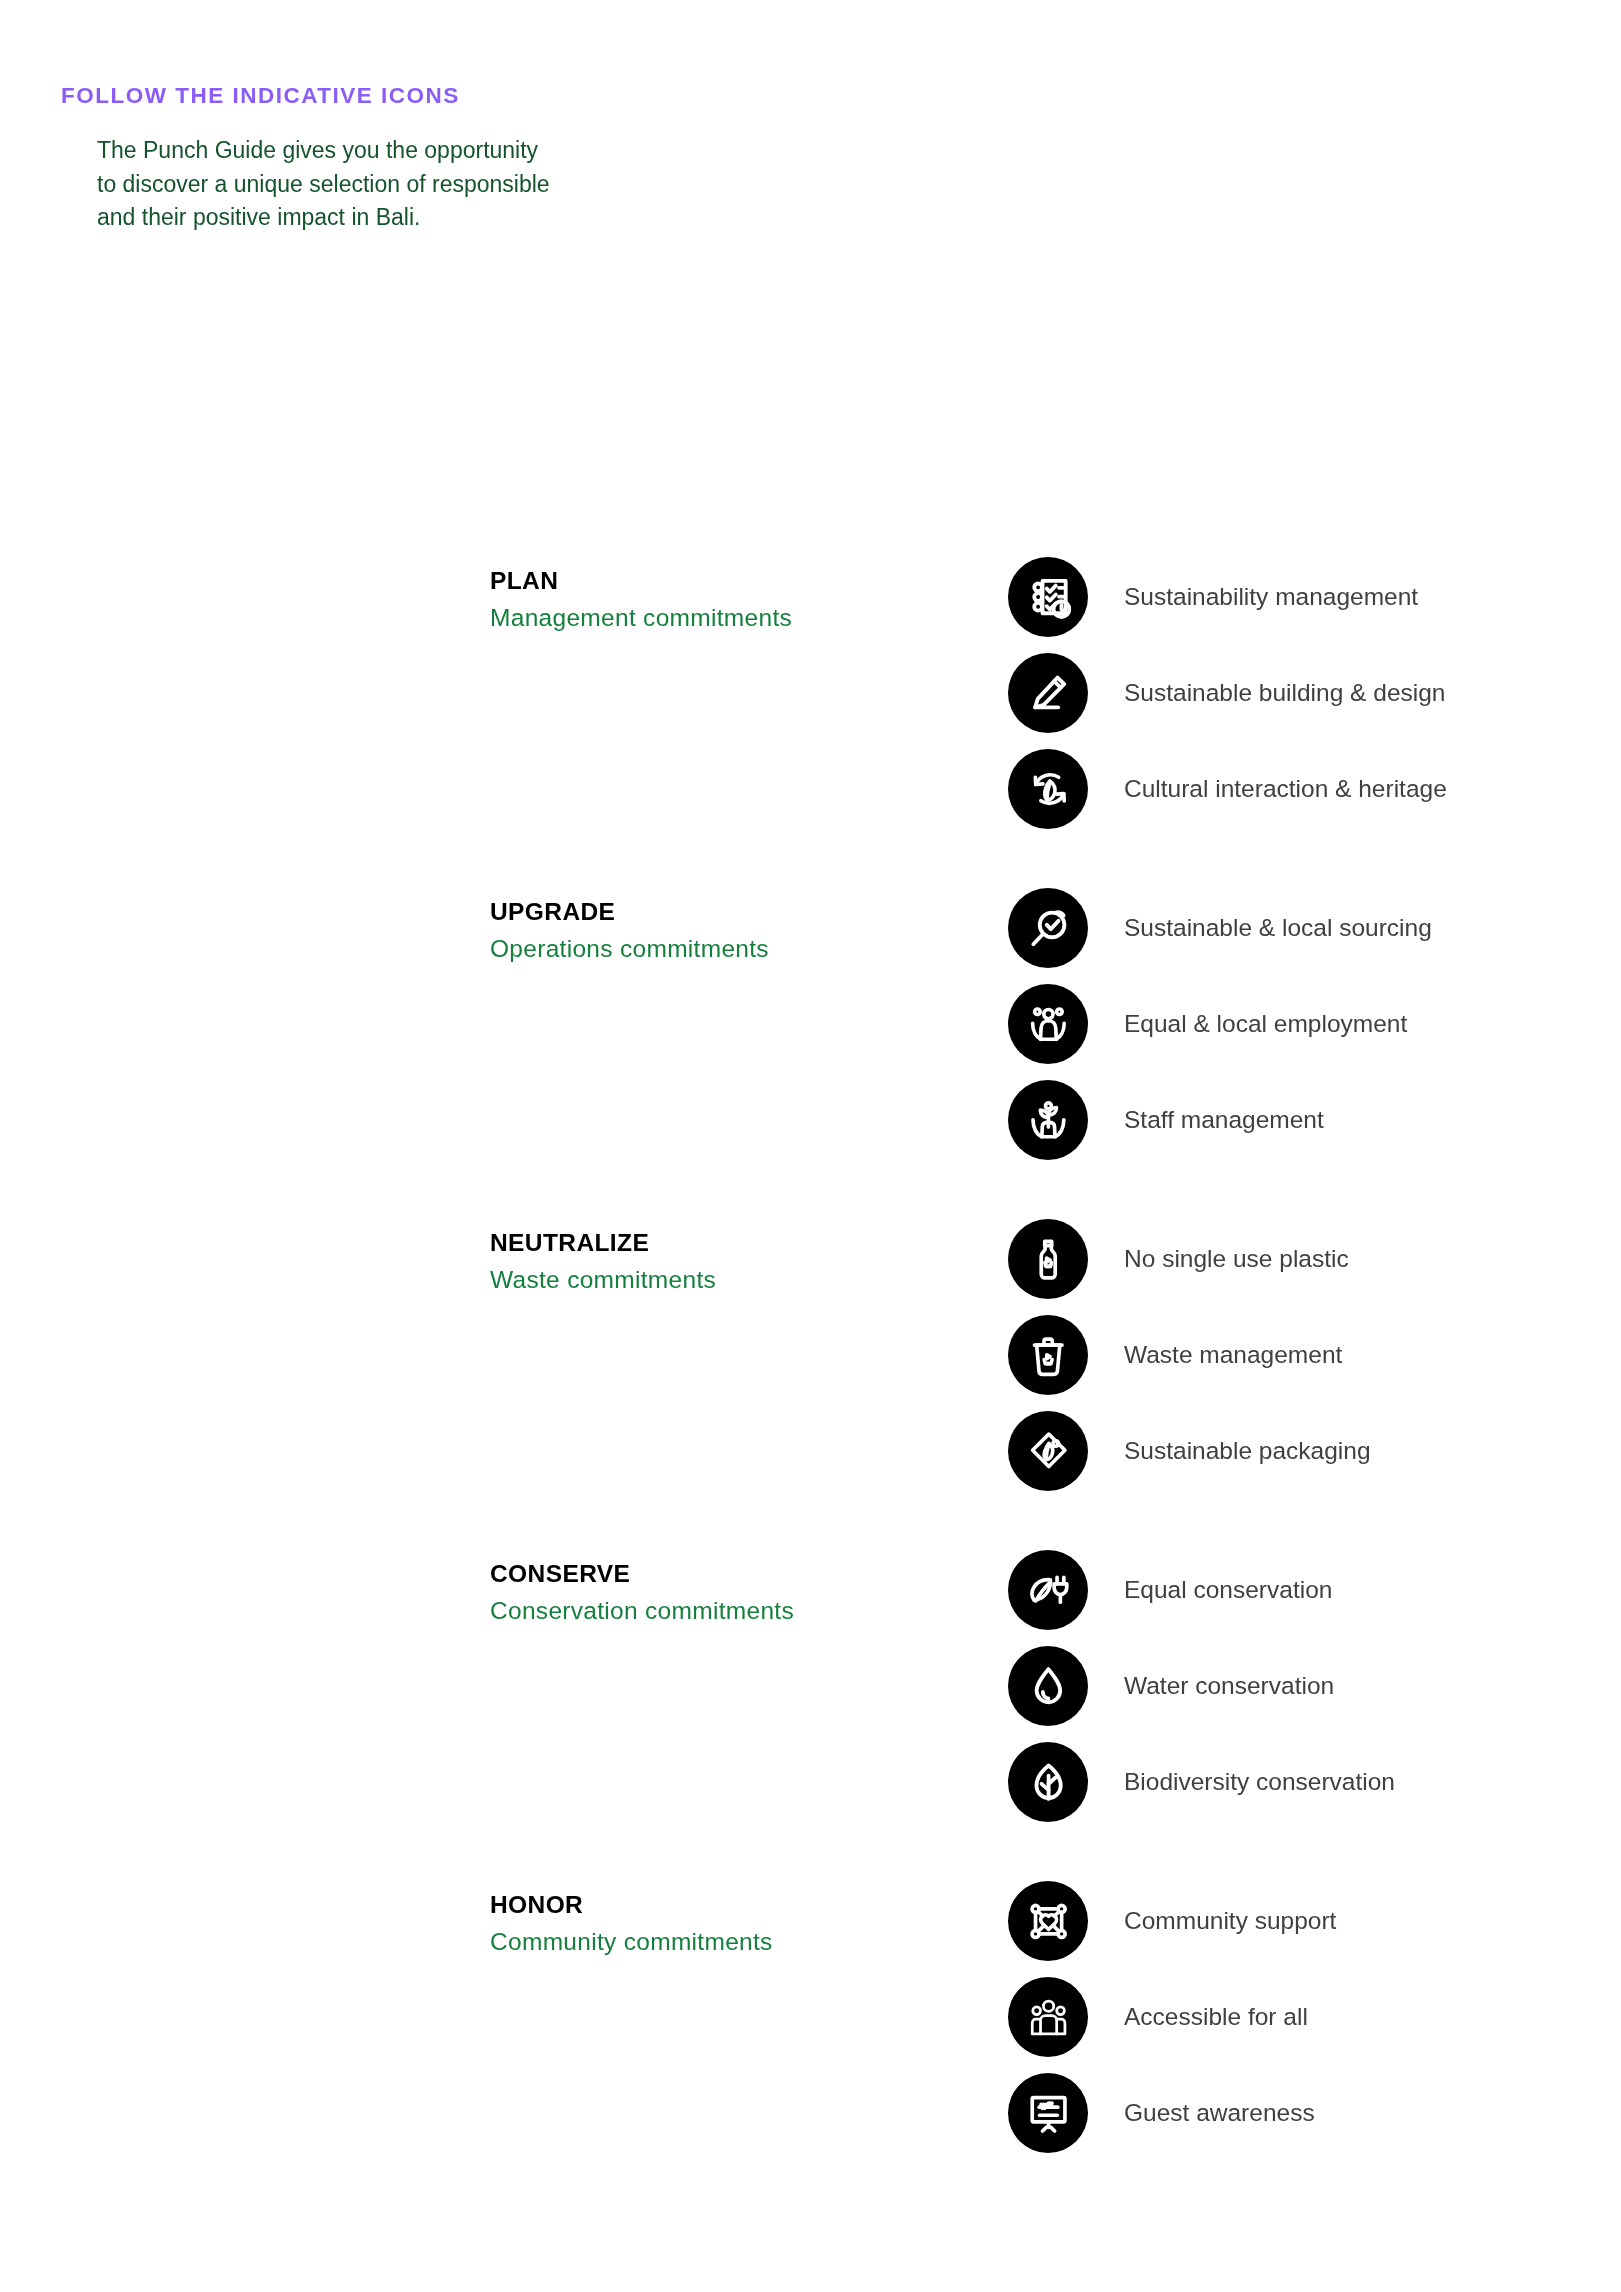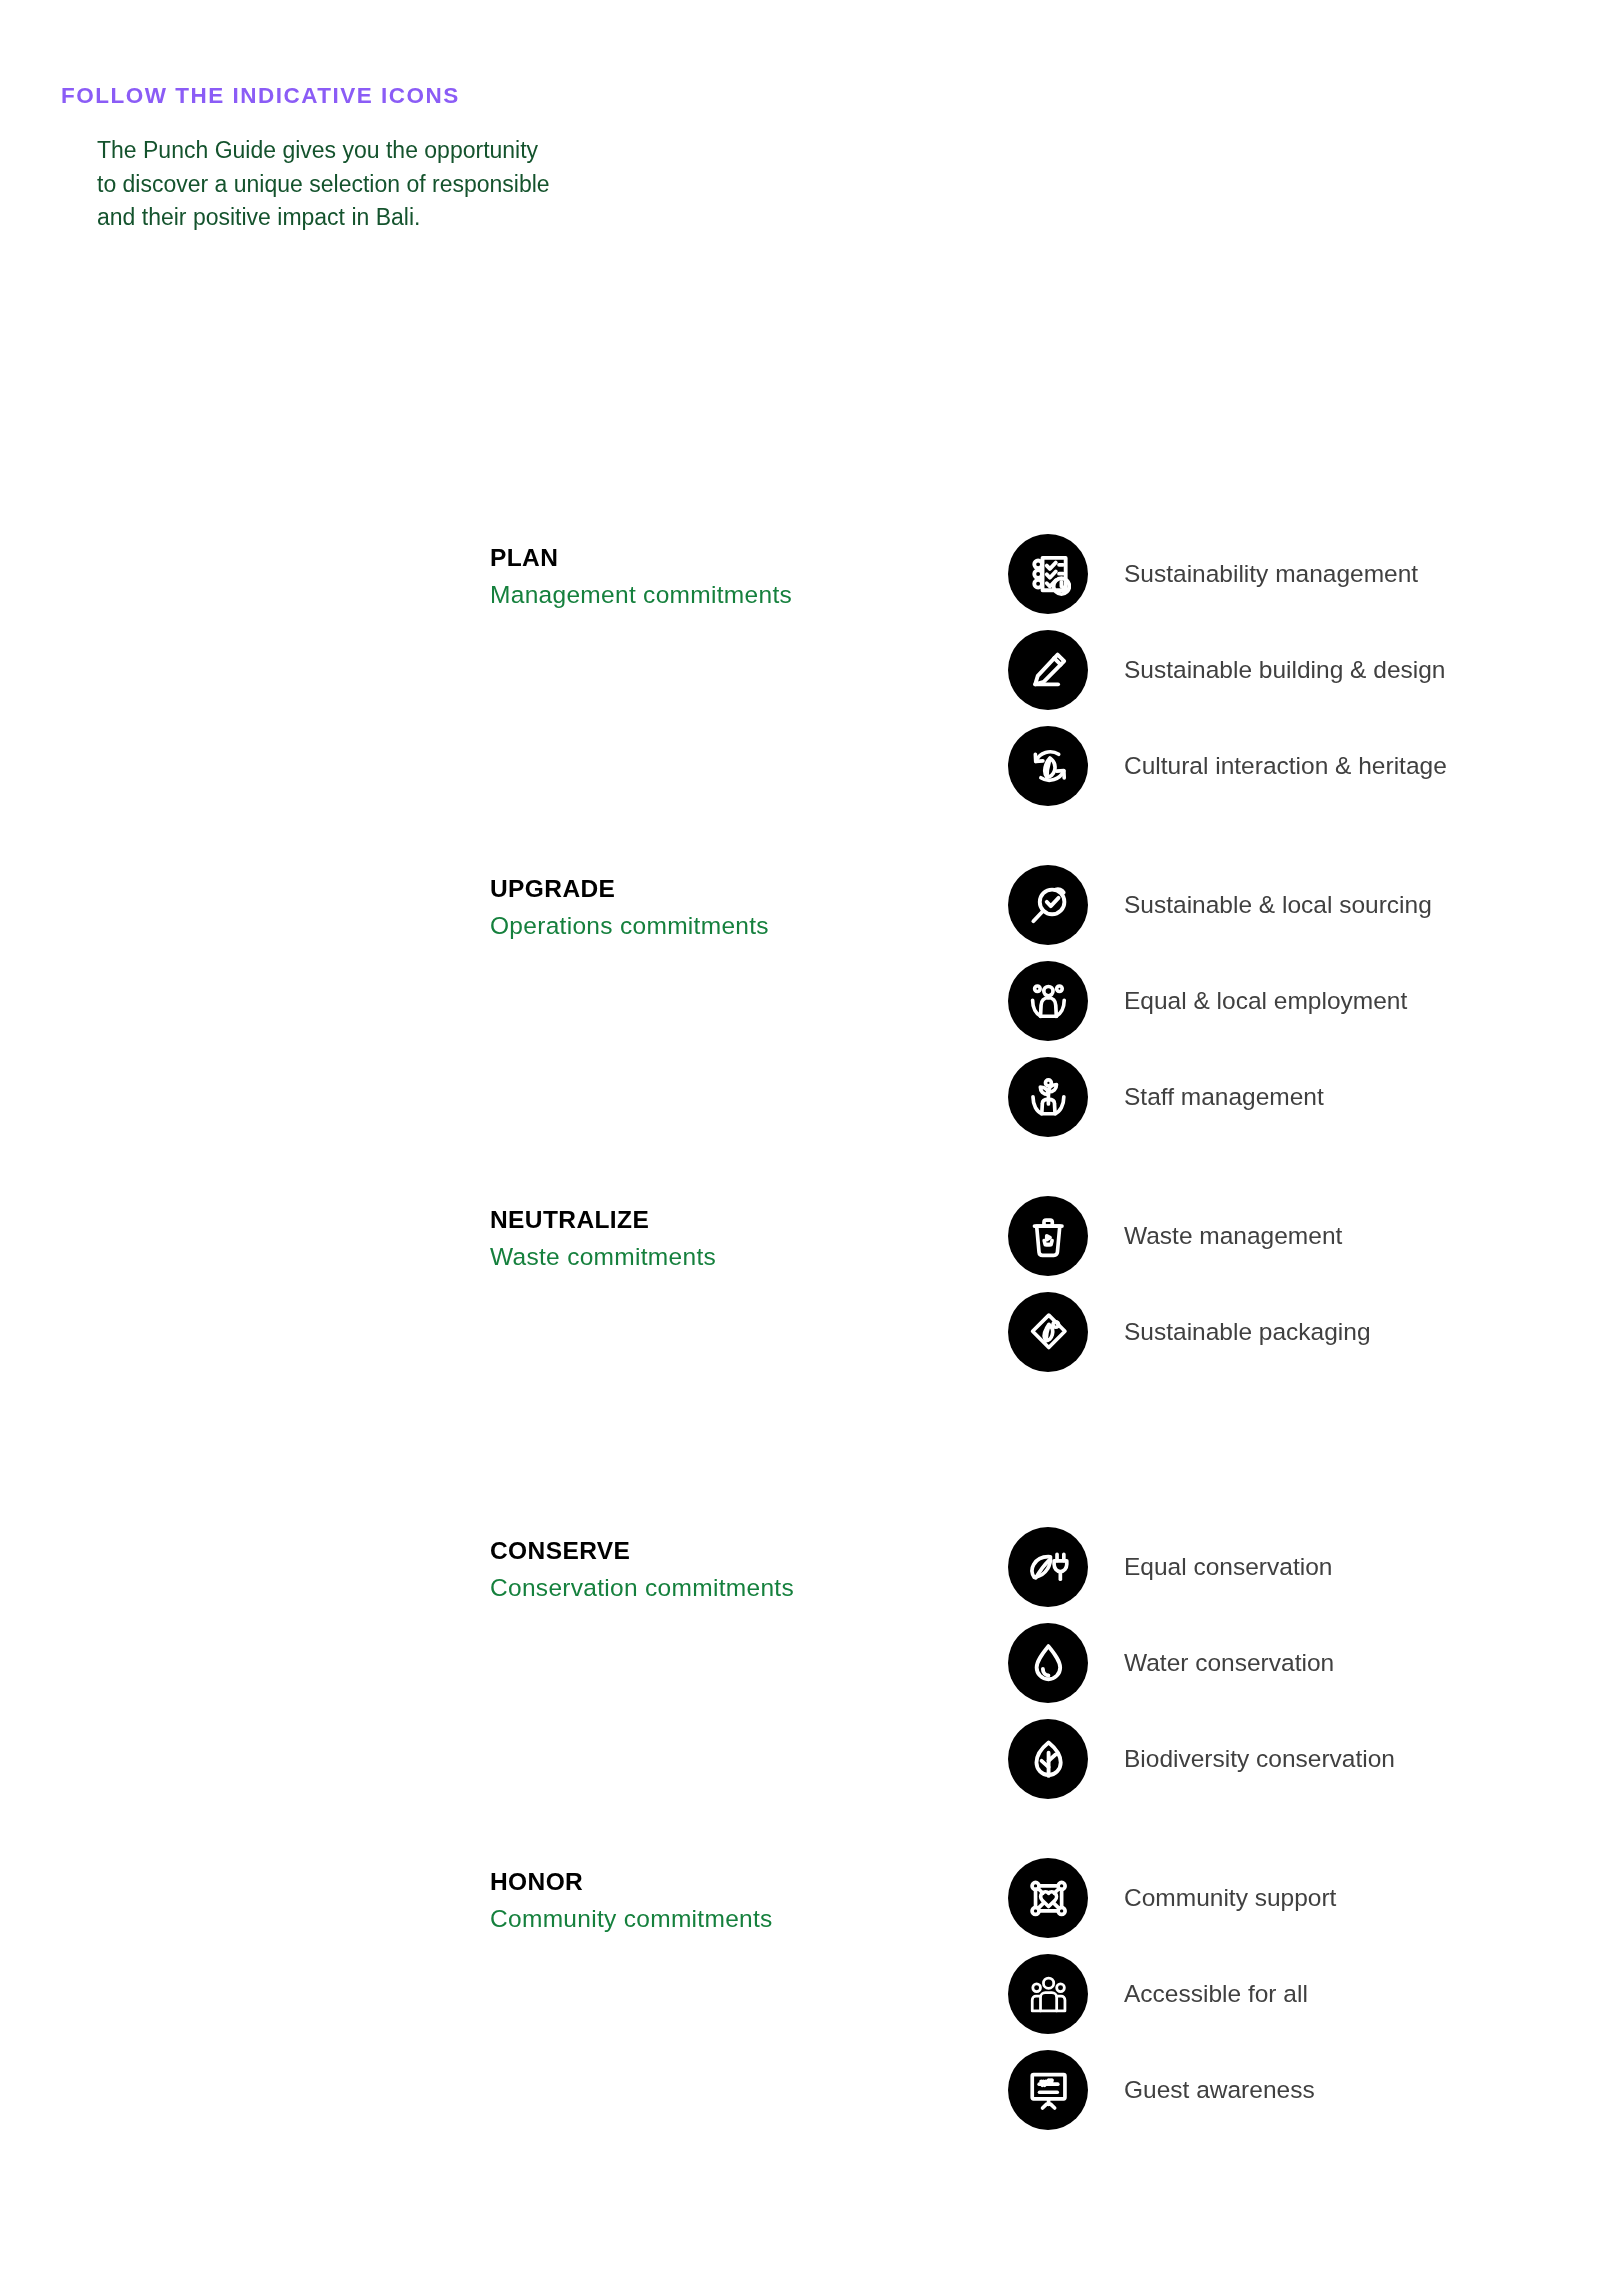--- a/index.html
+++ b/index.html
@@ -43,21 +43,21 @@
     margin-left: 36px;
   }
   #intro-paragraph .last-line {
     text-align: left;
   }
 
   
   #sections {
     position: absolute;
     left: 0;
-    top: 526px;
+    top: 549px;
     width: 1417px;
   }
   .section {
     position: relative;
     height: 331px;
   }
   .section-head {
     position: absolute;
     left: 490px;
     top: 17.6px;
@@ -188,20 +188,28 @@
           <div class="item-label">Staff management</div>
         </div>
       </div>
     </div>
     <div class="section">
       <div class="section-head">
         <div class="section-title">NEUTRALIZE</div>
         <div class="section-subtitle">Waste commitments</div>
       </div>
       <div class="items">
+        <div class="item">
+          <div class="badge">
+            <svg viewBox="0 0 24.5 24.5">
+              <use xlink:href="#ic-plastic-bottle-icon" href="#ic-plastic-bottle-icon"></use>
+            </svg>
+          </div>
+          <div class="item-label">No single use plastic</div>
+        </div>
         <div class="item">
           <div class="badge">
             <svg viewBox="0 0 24.5 24.5">
               <use xlink:href="#ic-recycle-bin-icon" href="#ic-recycle-bin-icon"></use>
             </svg>
           </div>
           <div class="item-label">Waste management</div>
         </div>
         <div class="item">
           <div class="badge">

